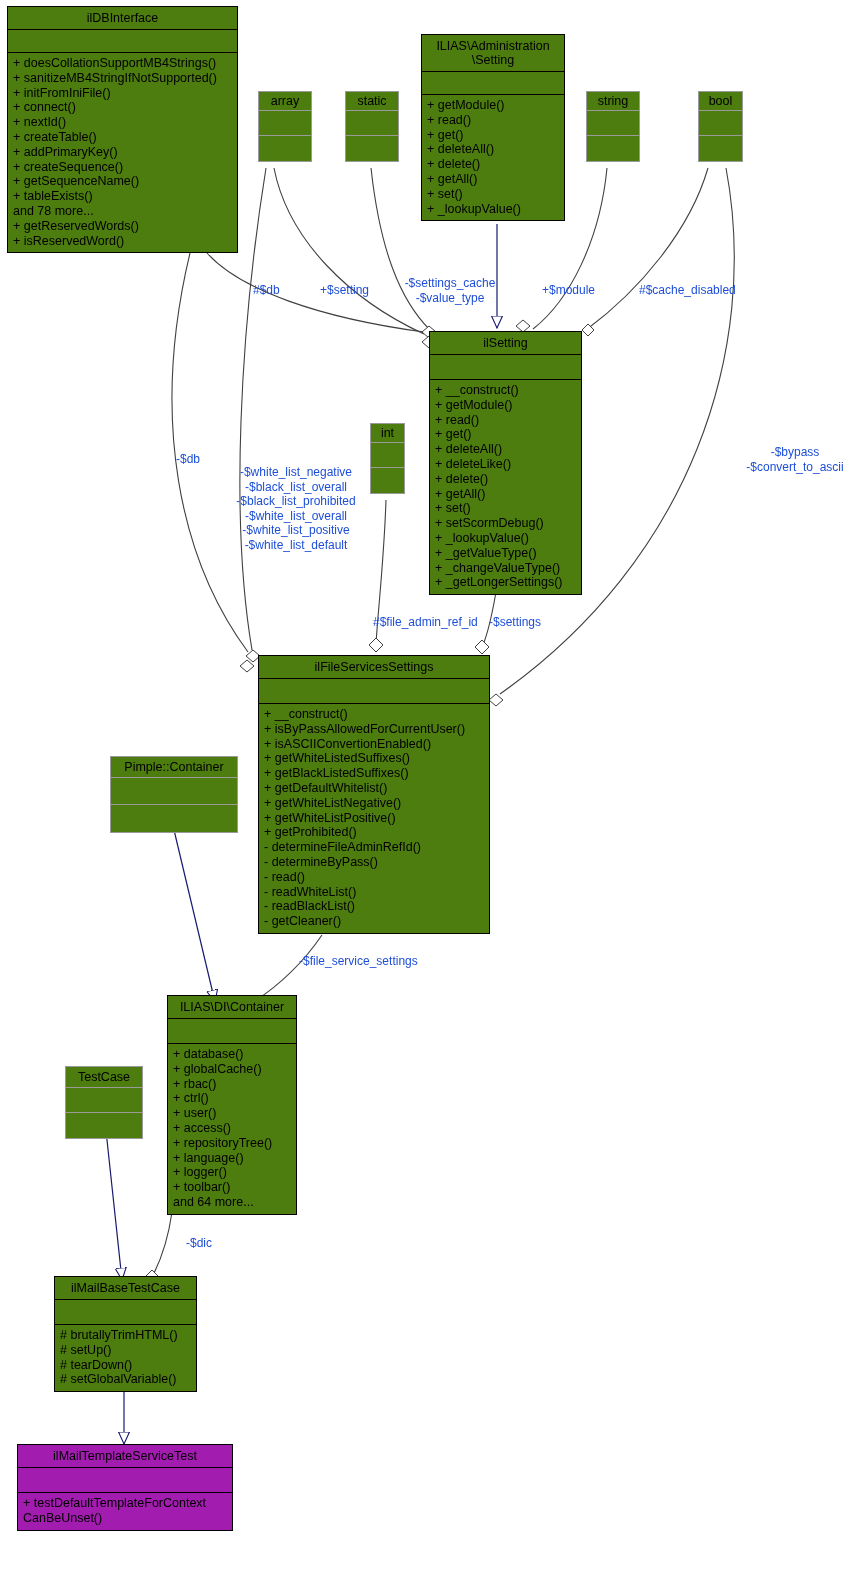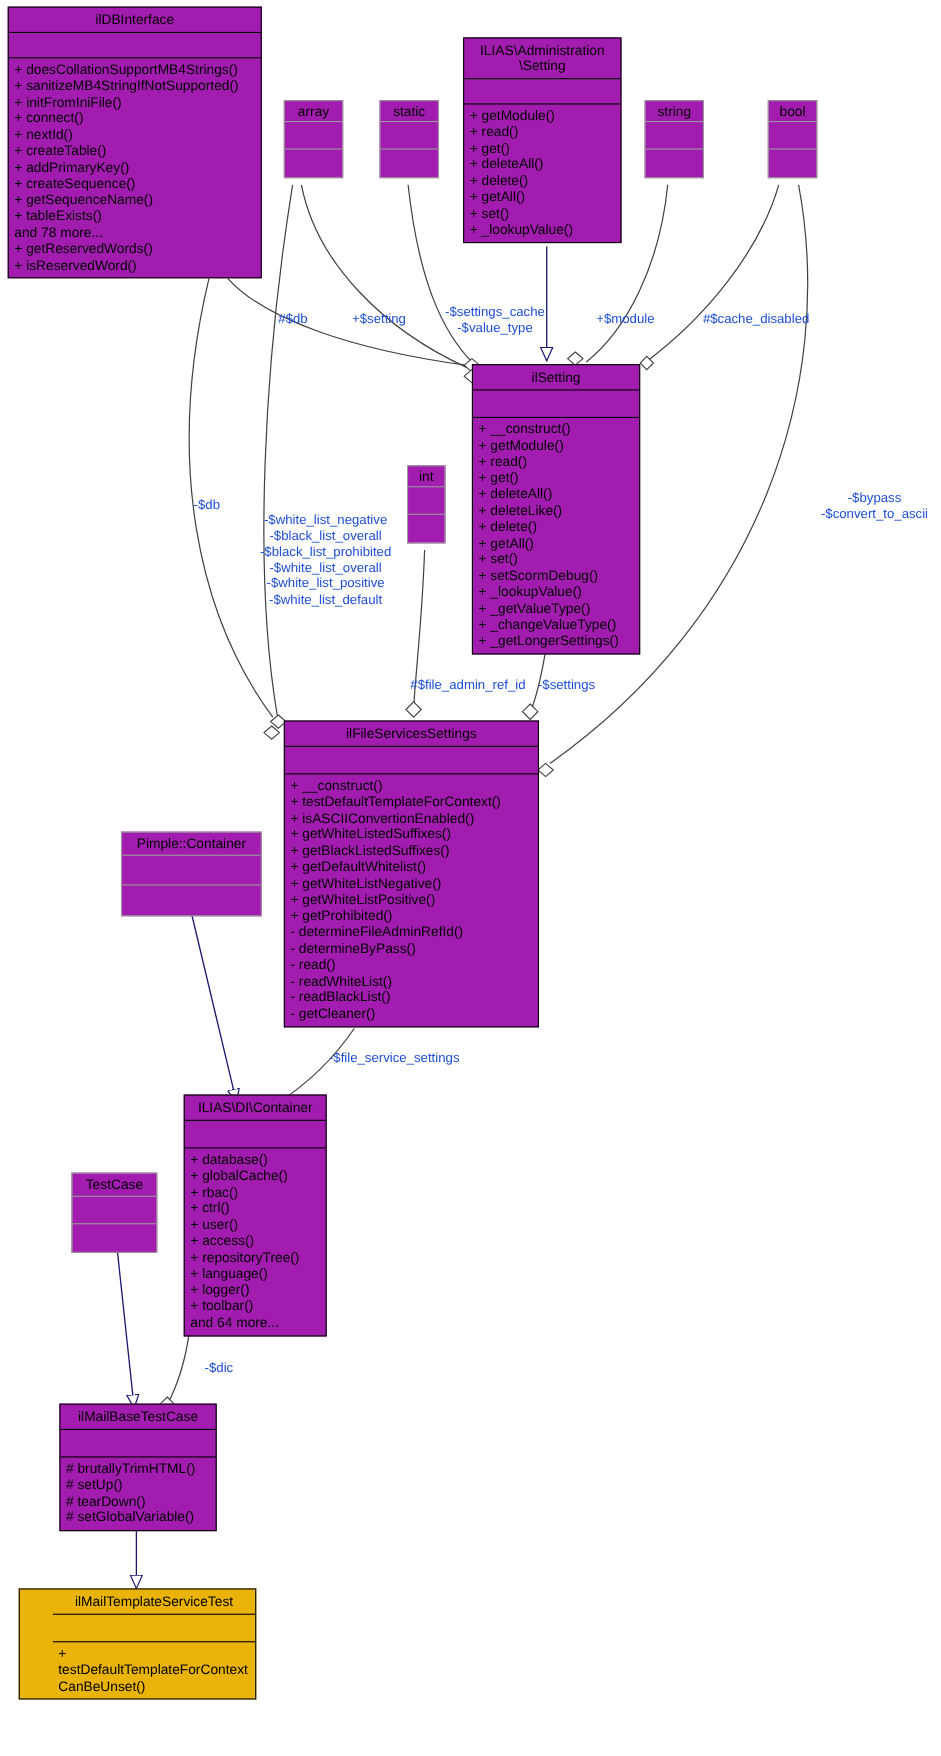--- a/index.html
+++ b/index.html
@@ -20,25 +20,25 @@
     left: 0; top: 0;
     width: 855px;
     height: 1596px;
     pointer-events: none;
   }
   
   .node {
     position: absolute;
     box-sizing: border-box;
     border: 1px solid #000000;
-    background: #a21caf;
+    background: #4d7c0f;
     z-index: 5;
   }
   .node.gray-border { border-color: #9a9a9a; }
-  .node.filled { background: #eab308; padding-left: 30px; }
+  .node.filled { background: #a21caf; }
   .node.filled .n-title,
   .node.filled .n-attrs,
   .node.filled .n-ops { background: transparent; }
 
   .n-title {
     text-align: center;
     font-size: 12.5px;
     color: #000;
     line-height: 14px;
     padding: 4px 4px 4px 4px;
@@ -223,21 +223,21 @@
       <div>+ _changeValueType()</div>
       <div>+ _getLongerSettings()</div>
     </div>
   </div>
 
   <div class="node" style="left:258px; top:655px; width:232px;">
     <div class="n-title">ilFileServicesSettings</div>
     <div class="n-attrs" style="height:20px;"></div>
     <div class="n-ops">
       <div>+ __construct()</div>
-      <div>+ testDefaultTemplateForContext()</div>
+      <div>+ isByPassAllowedForCurrentUser()</div>
       <div>+ isASCIIConvertionEnabled()</div>
       <div>+ getWhiteListedSuffixes()</div>
       <div>+ getBlackListedSuffixes()</div>
       <div>+ getDefaultWhitelist()</div>
       <div>+ getWhiteListNegative()</div>
       <div>+ getWhiteListPositive()</div>
       <div>+ getProhibited()</div>
       <div>- determineFileAdminRefId()</div>
       <div>- determineByPass()</div>
       <div>- read()</div>

